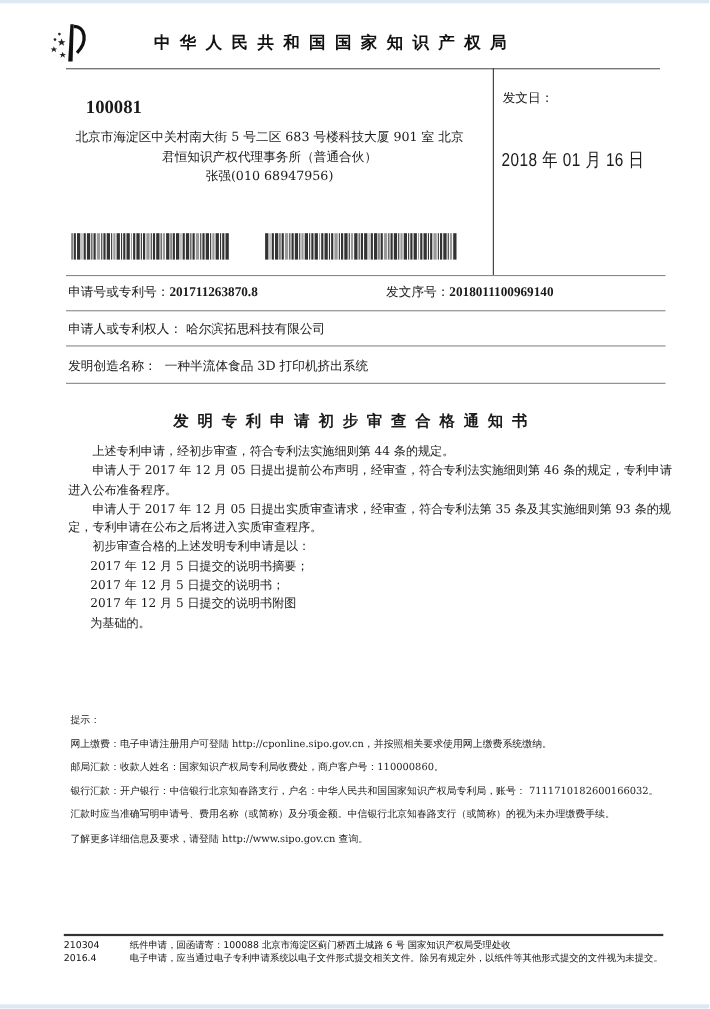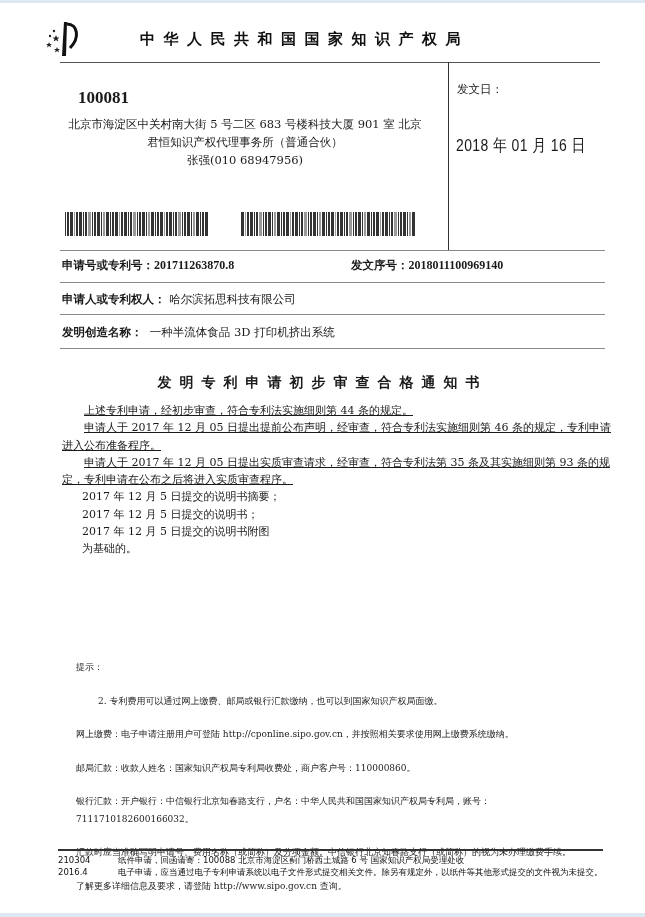--- a/index.html
+++ b/index.html
@@ -21,33 +21,33 @@
     .postcode { position: absolute; left: 78px; top: 88px; font-size: 17px; font-weight: bold; font-family: "Liberation Serif", serif; }
     .addr { position: absolute; left: 50px; width: 390px; text-align: center; font-size: 11.5px; line-height: 18px; top: 115px; }
     .send-date-label { position: absolute; left: 457px; top: 82px; font-size: 11.5px; }
     .send-date { position: absolute; left: 456px; top: 134px; font-family: "Liberation Sans", sans-serif; font-size: 17px; transform: scaleX(0.82); transform-origin: left; letter-spacing: 0.5px; }
 
     .barcode { position: absolute; top: 212px; height: 24px; display: flex; align-items: stretch; }
     .barcode span { display: block; height: 100%; margin-right: 1px; }
 
     .info-row { position: absolute; left: 62px; font-size: 11.5px; }
     .info-row b { font-family: "Liberation Serif", serif; font-weight: bold; font-size: 12px; }
-    .lbl { font-weight: bold; margin-top: 44px; }
+    .lbl { font-weight: normal; margin-top: 44px; }
 
     .notice-title {
       position: absolute; left: 0; width: 645px; top: 374px; text-align: center;
       font-family: "DejaVu Sans", "Liberation Sans", sans-serif; font-size: 14px; font-weight: bold; letter-spacing: 8px;
     }
     .body-text { position: absolute; left: 62px; width: 550px; top: 402px; font-size: 11px; line-height: 17.3px; }
     .body-text p { margin: 0; }
-    .indent { text-indent: 22px; text-decoration: underline; }
+    .indent { text-indent: 22px; }
     .lst { padding-left: 20px; }
 
     .tips { position: absolute; left: 60px; width: 560px; top: 643px; font-size: 9px; line-height: 17.5px; color: #222; }
-    .tips p { margin: 16px; }
+    .tips p { margin: 4px; }
     .tips .ind { text-indent: 22px; }
 
     .footer { position: absolute; left: 58px; width: 560px; top: 855px; font-family: "DejaVu Sans", "Liberation Sans", sans-serif; font-size: 8.5px; line-height: 11.5px; color: #111; }
     .footer .row { display: flex; }
     .footer .code { width: 60px; flex: none; }
   </style>
 </head>
 <body>
 
 <div class="topbar"></div>
@@ -206,29 +206,29 @@
   <span class="lbl">发明创造名称：</span>&nbsp;&nbsp;<span>一种半流体食品 3D 打印机挤出系统</span>
 </div>
 <div class="hline" style="left:60px; top:348px; width:545px; background:#888;"></div>
 
 <div class="notice-title">发明专利申请初步审查合格通知书</div>
 
 <div class="body-text">
   <p class="indent">上述专利申请，经初步审查，符合专利法实施细则第 44 条的规定。</p>
   <p class="indent">申请人于 2017 年 12 月 05 日提出提前公布声明，经审查，符合专利法实施细则第 46 条的规定，专利申请进入公布准备程序。</p>
   <p class="indent">申请人于 2017 年 12 月 05 日提出实质审查请求，经审查，符合专利法第 35 条及其实施细则第 93 条的规定，专利申请在公布之后将进入实质审查程序。</p>
+  <p class="indent">初步审查合格的上述发明专利申请是以：</p>
   <p class="lst">2017 年 12 月 5 日提交的说明书摘要；</p>
   <p class="lst">2017 年 12 月 5 日提交的说明书；</p>
   <p class="lst">2017 年 12 月 5 日提交的说明书附图</p>
   <p class="lst">为基础的。</p>
 </div>
 
 <div class="tips">
   <p>提示：</p>
-  <p class="ind">2.  专利费用可以通过网上缴费、邮局或银行汇款缴纳，也可以到国家知识产权局面缴。</p>
   <p>网上缴费：电子申请注册用户可登陆 http://cponline.sipo.gov.cn，并按照相关要求使用网上缴费系统缴纳。</p>
   <p>邮局汇款：收款人姓名：国家知识产权局专利局收费处，商户客户号：110000860。</p>
   <p>银行汇款：开户银行：中信银行北京知春路支行，户名：中华人民共和国国家知识产权局专利局，账号： 7111710182600166032。</p>
   <p>汇款时应当准确写明申请号、费用名称（或简称）及分项金额。中信银行北京知春路支行（或简称）的视为未办理缴费手续。</p>
   <p>了解更多详细信息及要求，请登陆 http://www.sipo.gov.cn 查询。</p>
 </div>
 
 <div class="hline" style="left:58px; top:849px; width:545px; background:#333; height:1.5px;"></div>
 
 <div class="footer">

